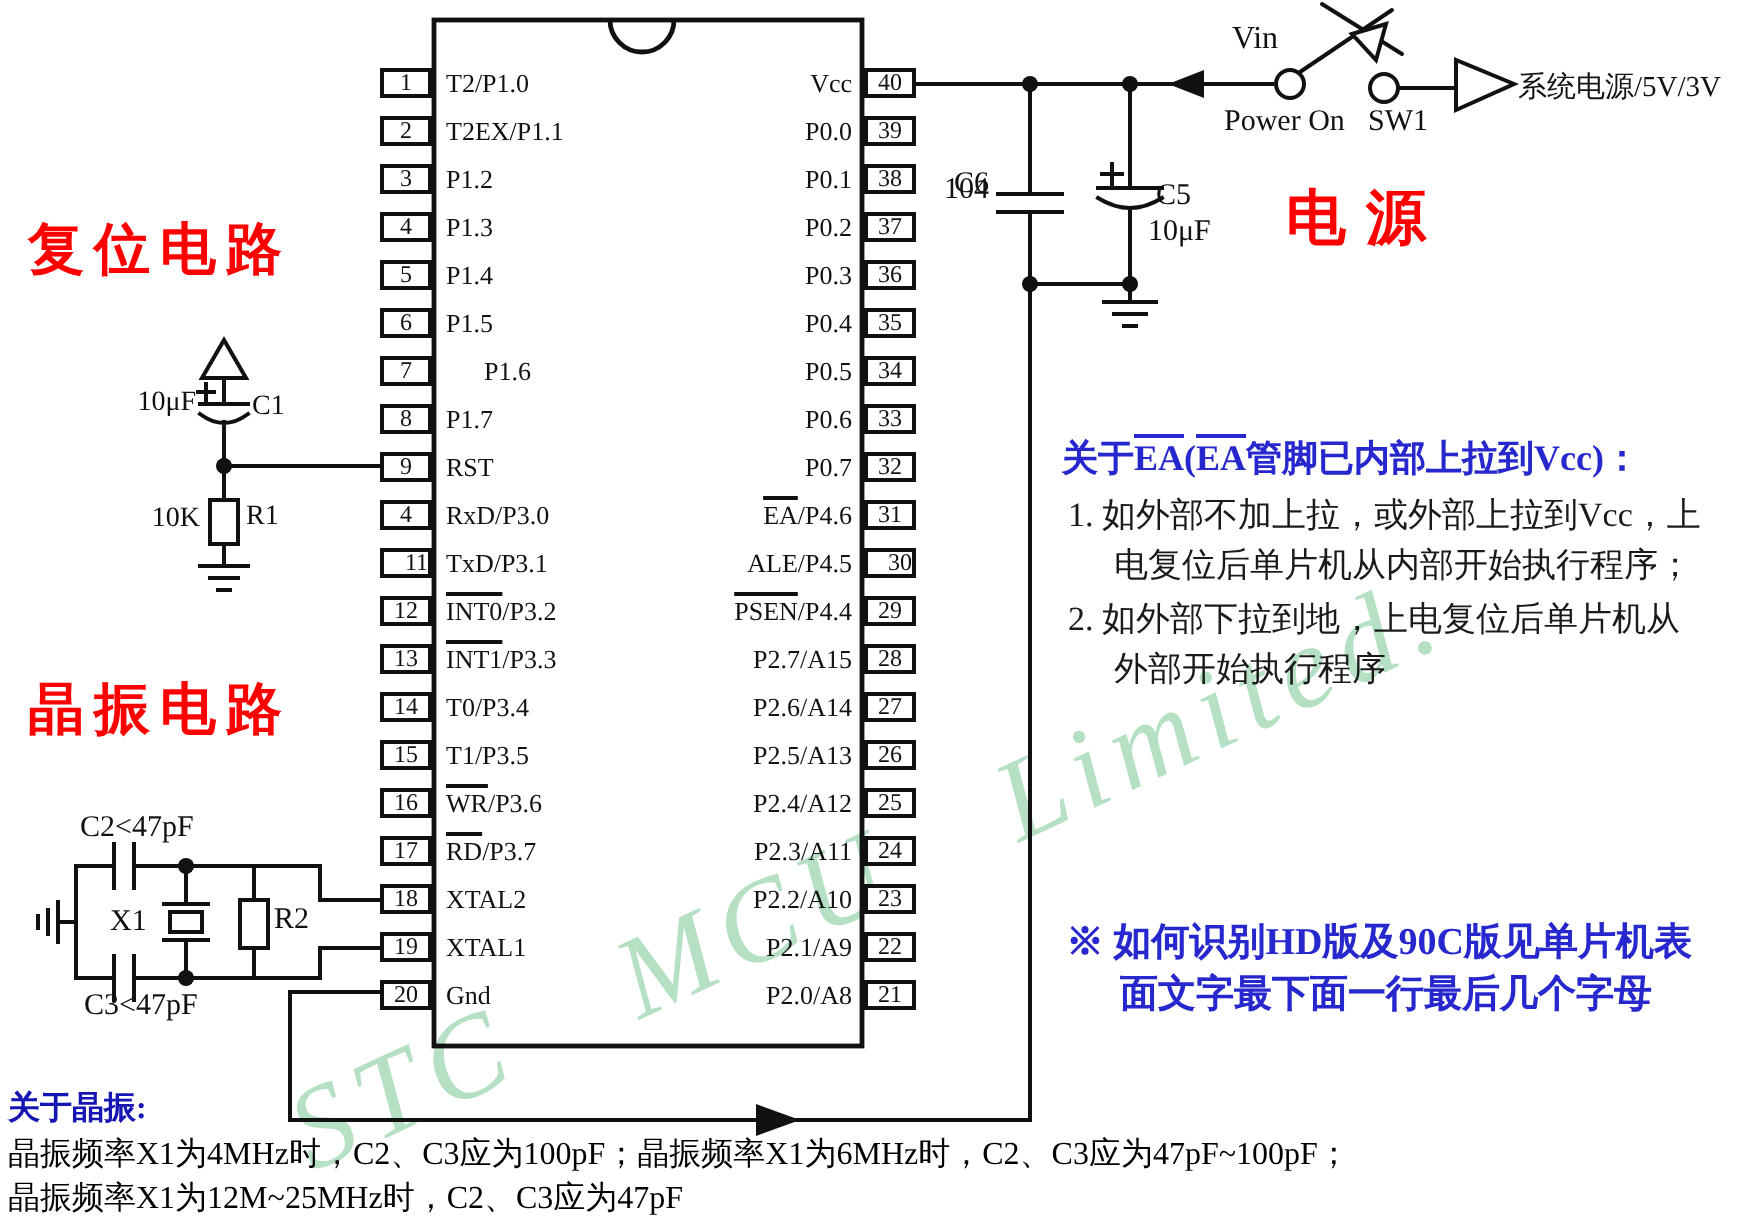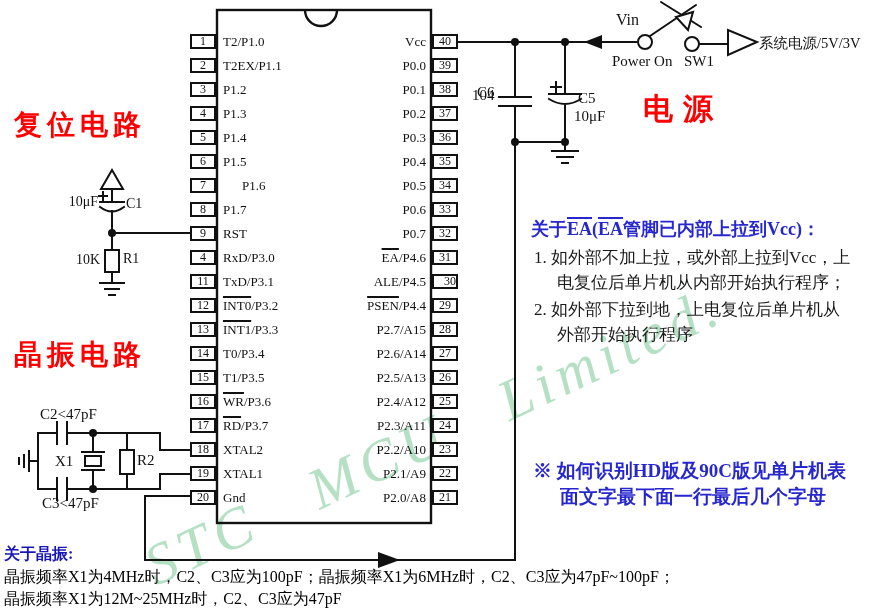--- a/index.html
+++ b/index.html
@@ -110,21 +110,21 @@
       <div class="pin-box pin-box-l" style="top: 154px;">6</div>
       <div class="pin-label pin-label-l" style="top: 154px;">P1.5</div>
       <div class="pin-box pin-box-l" style="top: 178px;">7</div>
       <div class="pin-label pin-label-l" style="top: 178px; margin-left: 19px;">P1.6</div>
       <div class="pin-box pin-box-l" style="top: 202px;">8</div>
       <div class="pin-label pin-label-l" style="top: 202px;">P1.7</div>
       <div class="pin-box pin-box-l" style="top: 226px;">9</div>
       <div class="pin-label pin-label-l" style="top: 226px;">RST</div>
       <div class="pin-box pin-box-l" style="top: 250px;">4</div>
       <div class="pin-label pin-label-l" style="top: 250px;">RxD/P3.0</div>
-      <div class="pin-box pin-box-l" style="top: 274px;">11</div>
+      <div class="pin-box pin-box-l" style="top: 274px; text-align: right;">11</div>
       <div class="pin-label pin-label-l" style="top: 274px;">TxD/P3.1</div>
       <div class="pin-box pin-box-l" style="top: 298px;">12</div>
       <div class="pin-label pin-label-l" style="top: 298px;"><span class="ovl">INT0</span>/P3.2</div>
       <div class="pin-box pin-box-l" style="top: 322px;">13</div>
       <div class="pin-label pin-label-l" style="top: 322px;"><span class="ovl">INT1</span>/P3.3</div>
       <div class="pin-box pin-box-l" style="top: 346px;">14</div>
       <div class="pin-label pin-label-l" style="top: 346px;">T0/P3.4</div>
       <div class="pin-box pin-box-l" style="top: 370px;">15</div>
       <div class="pin-label pin-label-l" style="top: 370px;">T1/P3.5</div>
       <div class="pin-box pin-box-l" style="top: 394px;">16</div>

